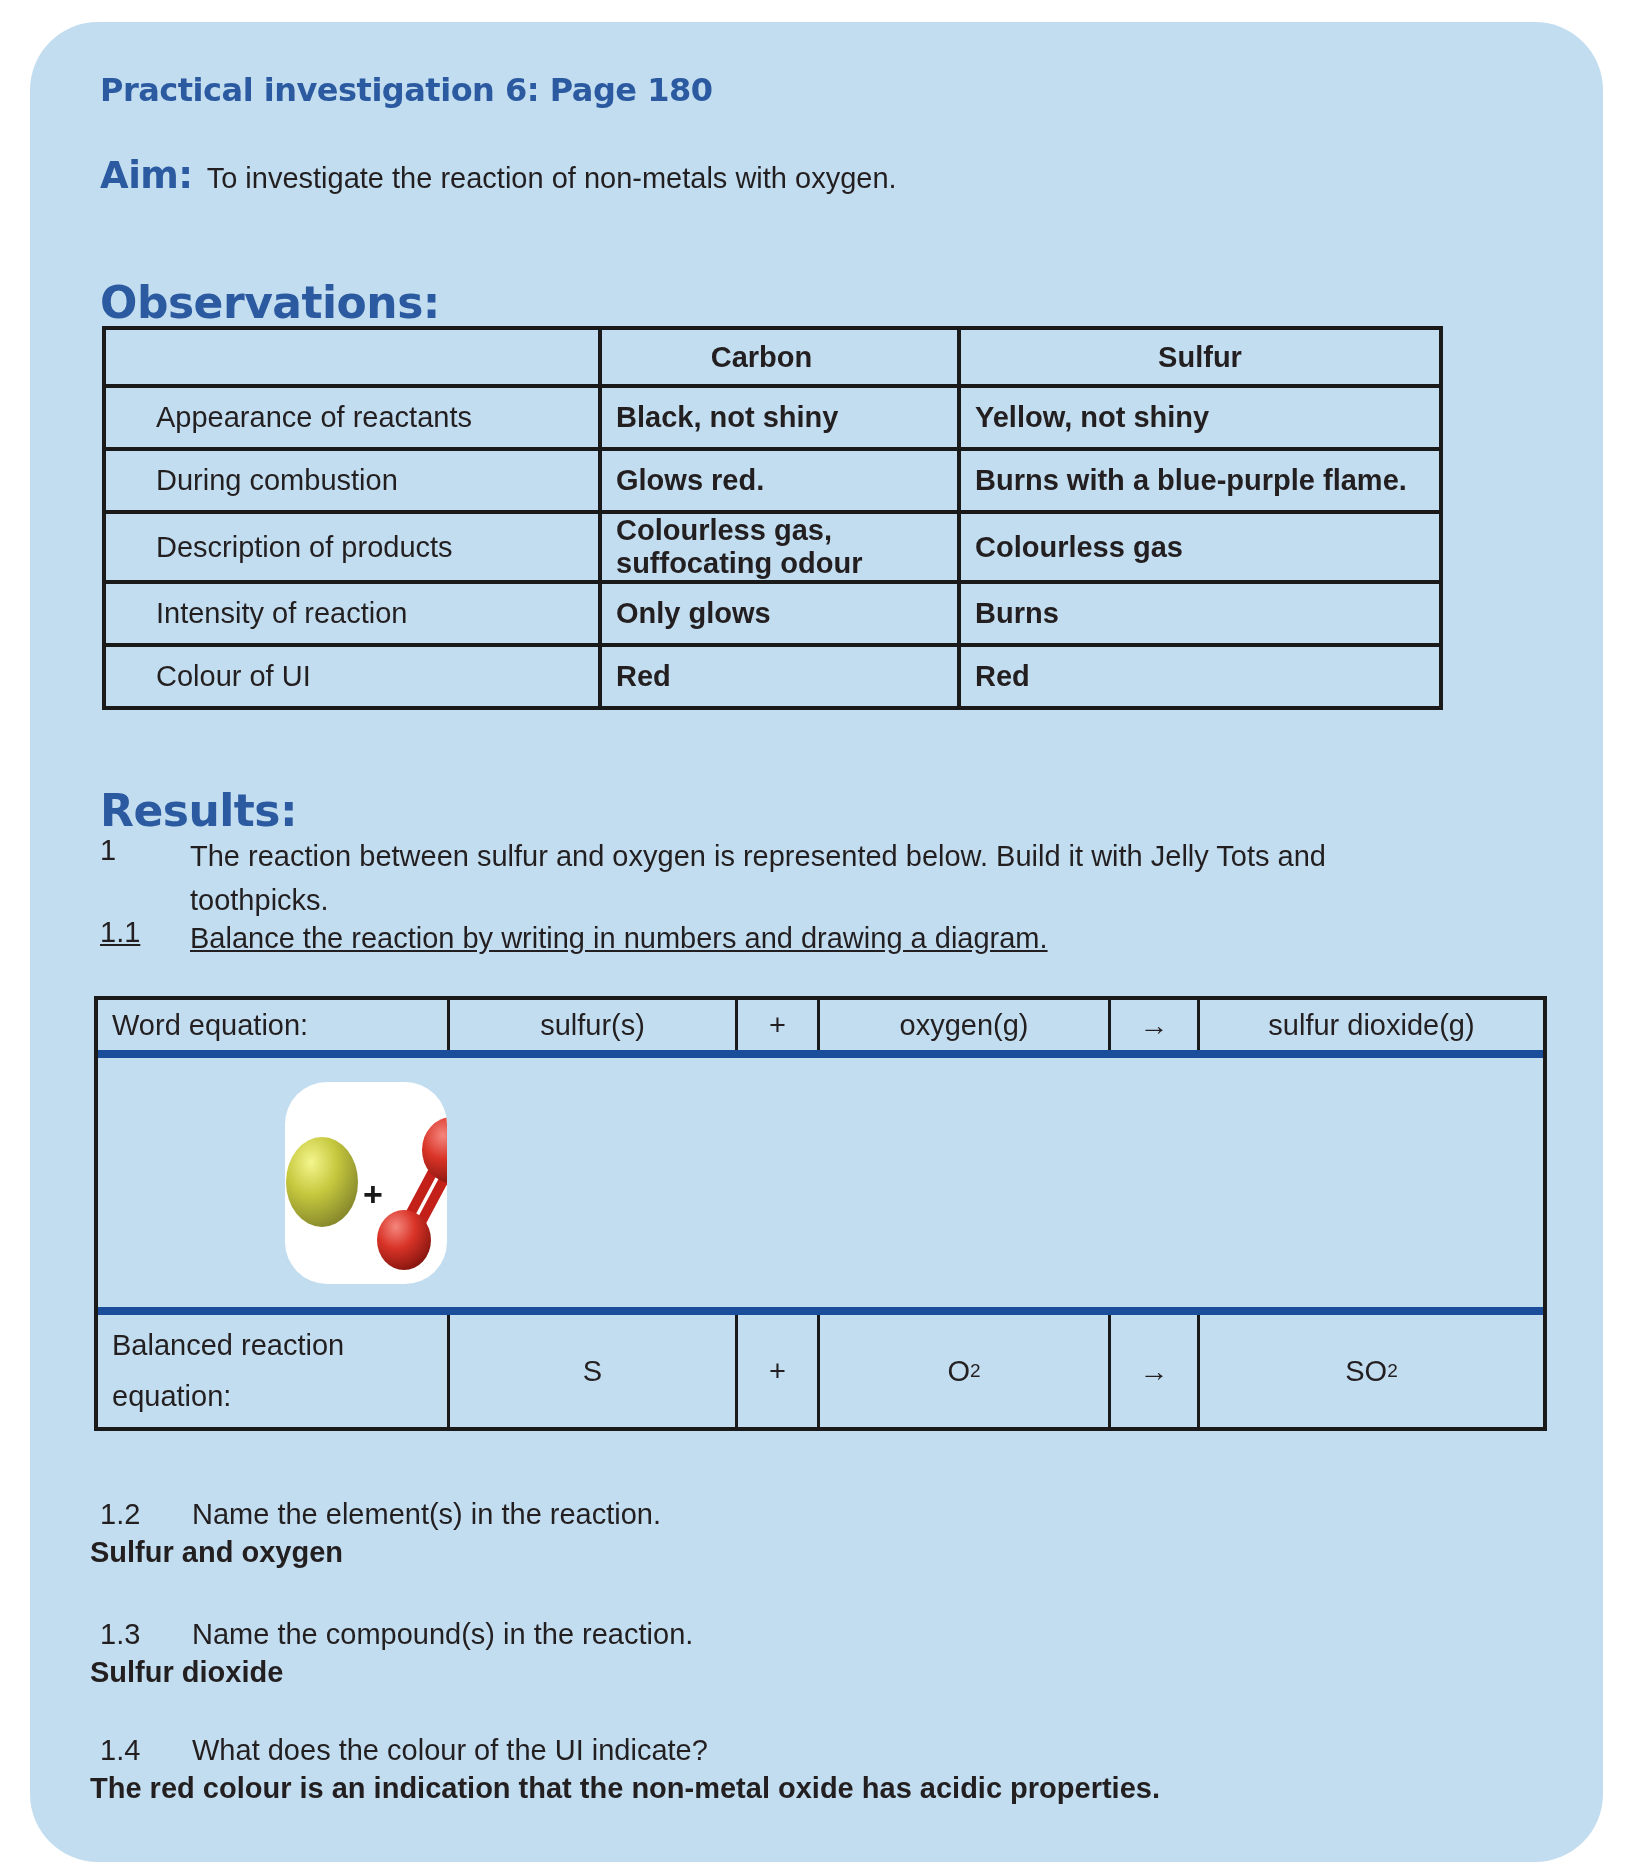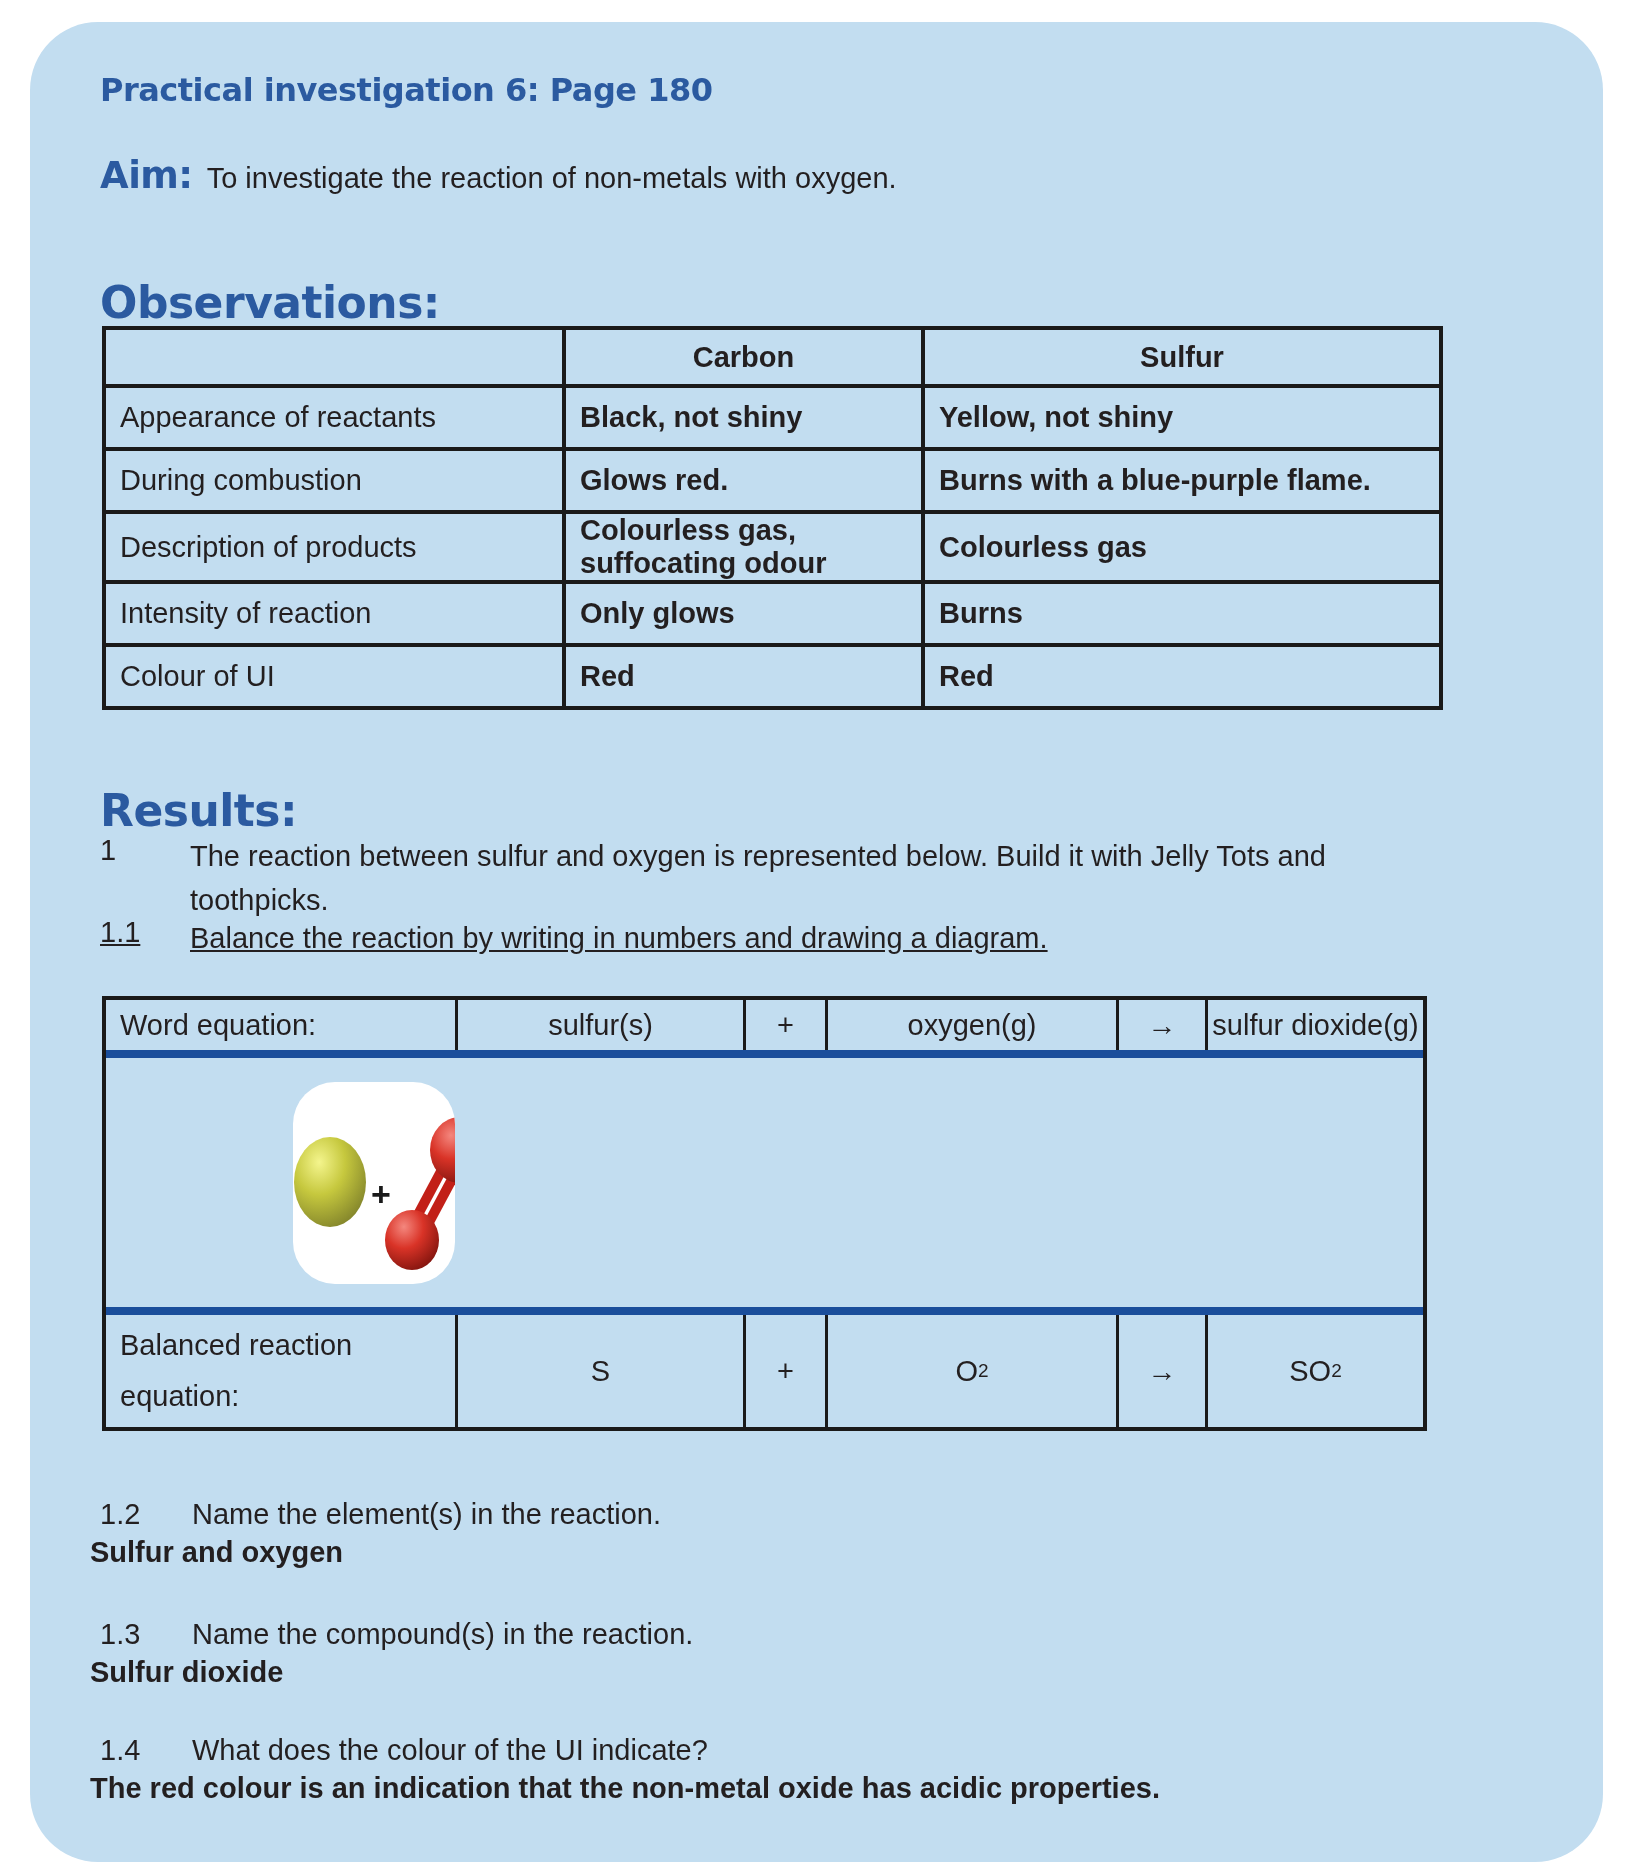--- a/index.html
+++ b/index.html
@@ -19,32 +19,32 @@
   .aim-line{left:70px;top:132px;white-space:nowrap;}
   .aim-line .blue-h{font-size:37px;margin-right:14px;}
   .aim-line .body-text{font-size:29px;}
   .obs-heading{left:70px;top:218px;}
   .body-text{font-size:29px;color:#231f20;}
 
   
   .obs-table{left:72px;top:304px;width:1341px;border:4px solid #1a1a1a;background:transparent;box-sizing:border-box;}
   .obs-row{display:grid;grid-template-columns:456px 359px auto;}
   .obs-row + .obs-row{border-top:4px solid #1a1a1a;}
-  .obs-cell{display:flex;align-items:center;padding:0 14px;font-size:29px;min-height:59px;box-sizing:border-box;}
+  .obs-cell{display:flex;align-items:center;padding:0 14px;font-size:29px;min-height:59px;box-sizing:border-box;margin-left:36px;}
   .obs-row .obs-cell + .obs-cell{border-left:4px solid #1a1a1a;}
   .obs-header .obs-cell{justify-content:center;font-weight:bold;min-height:54px;}
   .obs-val{font-weight:bold;}
 
   .results-heading{left:70px;top:726px;}
   .r-item{left:70px;display:flex;}
   .r-num{width:90px;flex:0 0 90px;font-size:29px;}
   .r-text{width:1250px;font-size:29px;line-height:44px;margin:0;}
 
   
-  .eq-table{left:72px;top:974px;width:1325px;border:4px solid #1a1a1a;box-sizing:border-box;}
+  .eq-table{left:64px;top:974px;width:1453px;border:4px solid #1a1a1a;box-sizing:border-box;}
   .eq-row{display:grid;}
   .eq-cols{grid-template-columns:349px 288px 82px 291px 89px auto;}
   .eq-row1{border-bottom:8px solid #1a4e9b;}
   .eq-row2{grid-template-columns:349px auto;border-bottom:8px solid #1a4e9b;}
   .eq-cell{display:flex;align-items:center;justify-content:center;font-size:29px;box-sizing:border-box;}
   .eq-row .eq-cell + .eq-cell{border-left:3px solid #1a1a1a;}
   .eq-label{justify-content:flex-start;padding:0 14px;}
   .eq-row1 .eq-cell{min-height:50px;}
   .eq-row2 .eq-cell{min-height:249px;}
   .eq-row3 .eq-cell{min-height:112px;}

